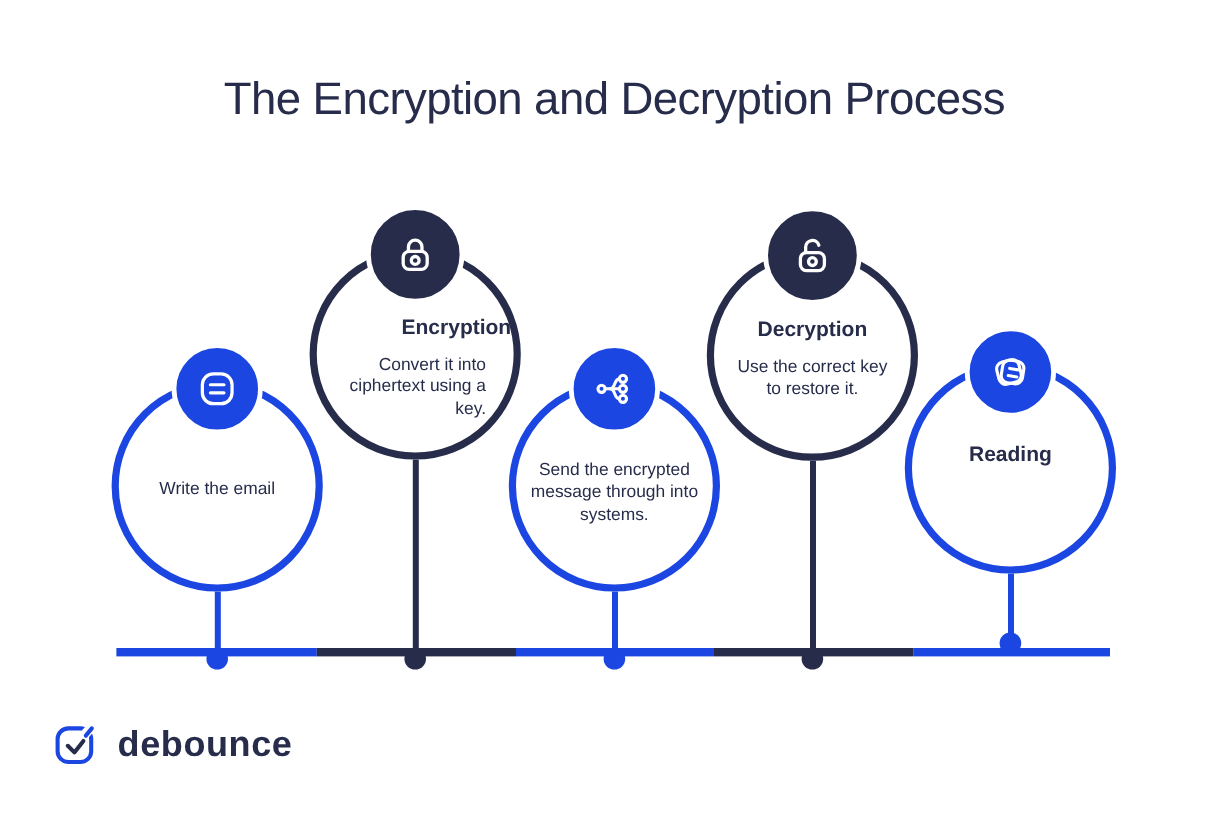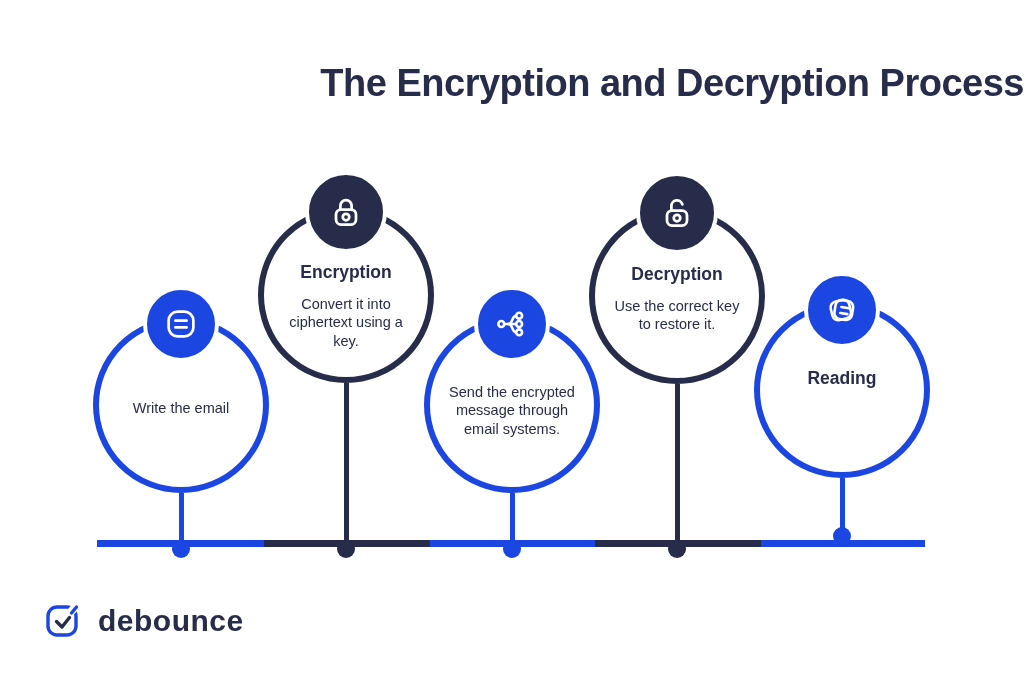--- a/index.html
+++ b/index.html
@@ -2,22 +2,22 @@
 <html style="--blue: #1b46e1; --dark: #272c4b; --background: #ffffff;"><head>
 <meta charset="utf-8">
 <style>
   html,body{margin:0;padding:0;}
   body{
     width:1024px;height:683px;position:relative;overflow:hidden;
     background:var(--background,#fff);
     font-family:"Liberation Sans",sans-serif;
   }
   .title{
-    position:absolute;top:62px;left:0;width:100%;text-align:right;
-    font-size:38px;font-weight:bold;color:var(--dark,#272c4b);
+    position:absolute;top:62px;left:0;width:100%;text-align:center;
+    font-size:38px;font-weight:normal;color:var(--dark,#272c4b);
     letter-spacing:-0.5px;
   }
   
   .node{
     position:absolute;width:176px;height:176px;border-radius:50%;
     background:#fff;box-sizing:border-box;border:6px solid;
   }
   .blue-node{border-color:var(--blue,#1b46e1);}
   .dark-node{border-color:var(--dark,#272c4b);}
   .n1{left:93px;top:317px;}
@@ -35,21 +35,21 @@
   .n1 .badge{top:-37px;}
   .n2 .badge{top:-42px;}
   .n3 .badge{top:-37px;}
   .n4 .badge{top:-42px;}
   .n5 .badge{top:-36px;}
   .label{
     position:absolute;left:50%;transform:translateX(-50%);
     text-align:center;width:160px;z-index:1;
   }
   .n1 .label{top:64px;}
-  .n2 .label{top:49px;}
+  .n2 .label{top:49px;text-align:right;}
   .n3 .label{top:48px;}
   .n4 .label{top:50px;}
   .n5 .label{top:60px;}
   .step-title{font-size:17.5px;font-weight:bold;color:var(--dark,#272c4b);margin-bottom:7px;}
   .step-desc{font-size:14.5px;color:var(--dark,#272c4b);line-height:1.26;margin:12px auto;}
   .n1 .step-desc{width:150px;}
   .n2 .step-desc{width:118px;}
   .n3 .step-desc{width:142px;}
   .n4 .step-desc{width:126px;}
   .n5 .step-desc{width:126px;}
@@ -126,21 +126,21 @@
       <circle cx="7" cy="16" r="2.5"></circle>
       <line x1="9.5" y1="16" x2="19.5" y2="16"></line>
       <path d="M13 16 c4 0 2.5 -7 6.5 -7"></path>
       <path d="M13 16 c4 0 2.5 7 6.5 7"></path>
       <circle cx="22" cy="9" r="2.5"></circle>
       <circle cx="22" cy="16" r="2.5"></circle>
       <circle cx="22" cy="23" r="2.5"></circle>
     </svg>
   </div>
   <div class="label">
-    <div class="step-desc">Send the encrypted message through email systems.</div>
+    <div class="step-desc">Send the encrypted message through into systems.</div>
   </div>
   <div class="stem"></div>
   <div class="dot"></div>
 </div>
 
 <div class="node dark-node n4">
   <div class="badge">
     <svg width="40" height="40" viewBox="0 0 32 32" fill="none" stroke="#fff" stroke-width="2.2" stroke-linecap="round" stroke-linejoin="round">
       <path d="M11.5 14 V10.5 a4.5 4.5 0 0 1 8.8 -1.4"></path>
       <rect x="8" y="14" width="16" height="12" rx="4"></rect>

